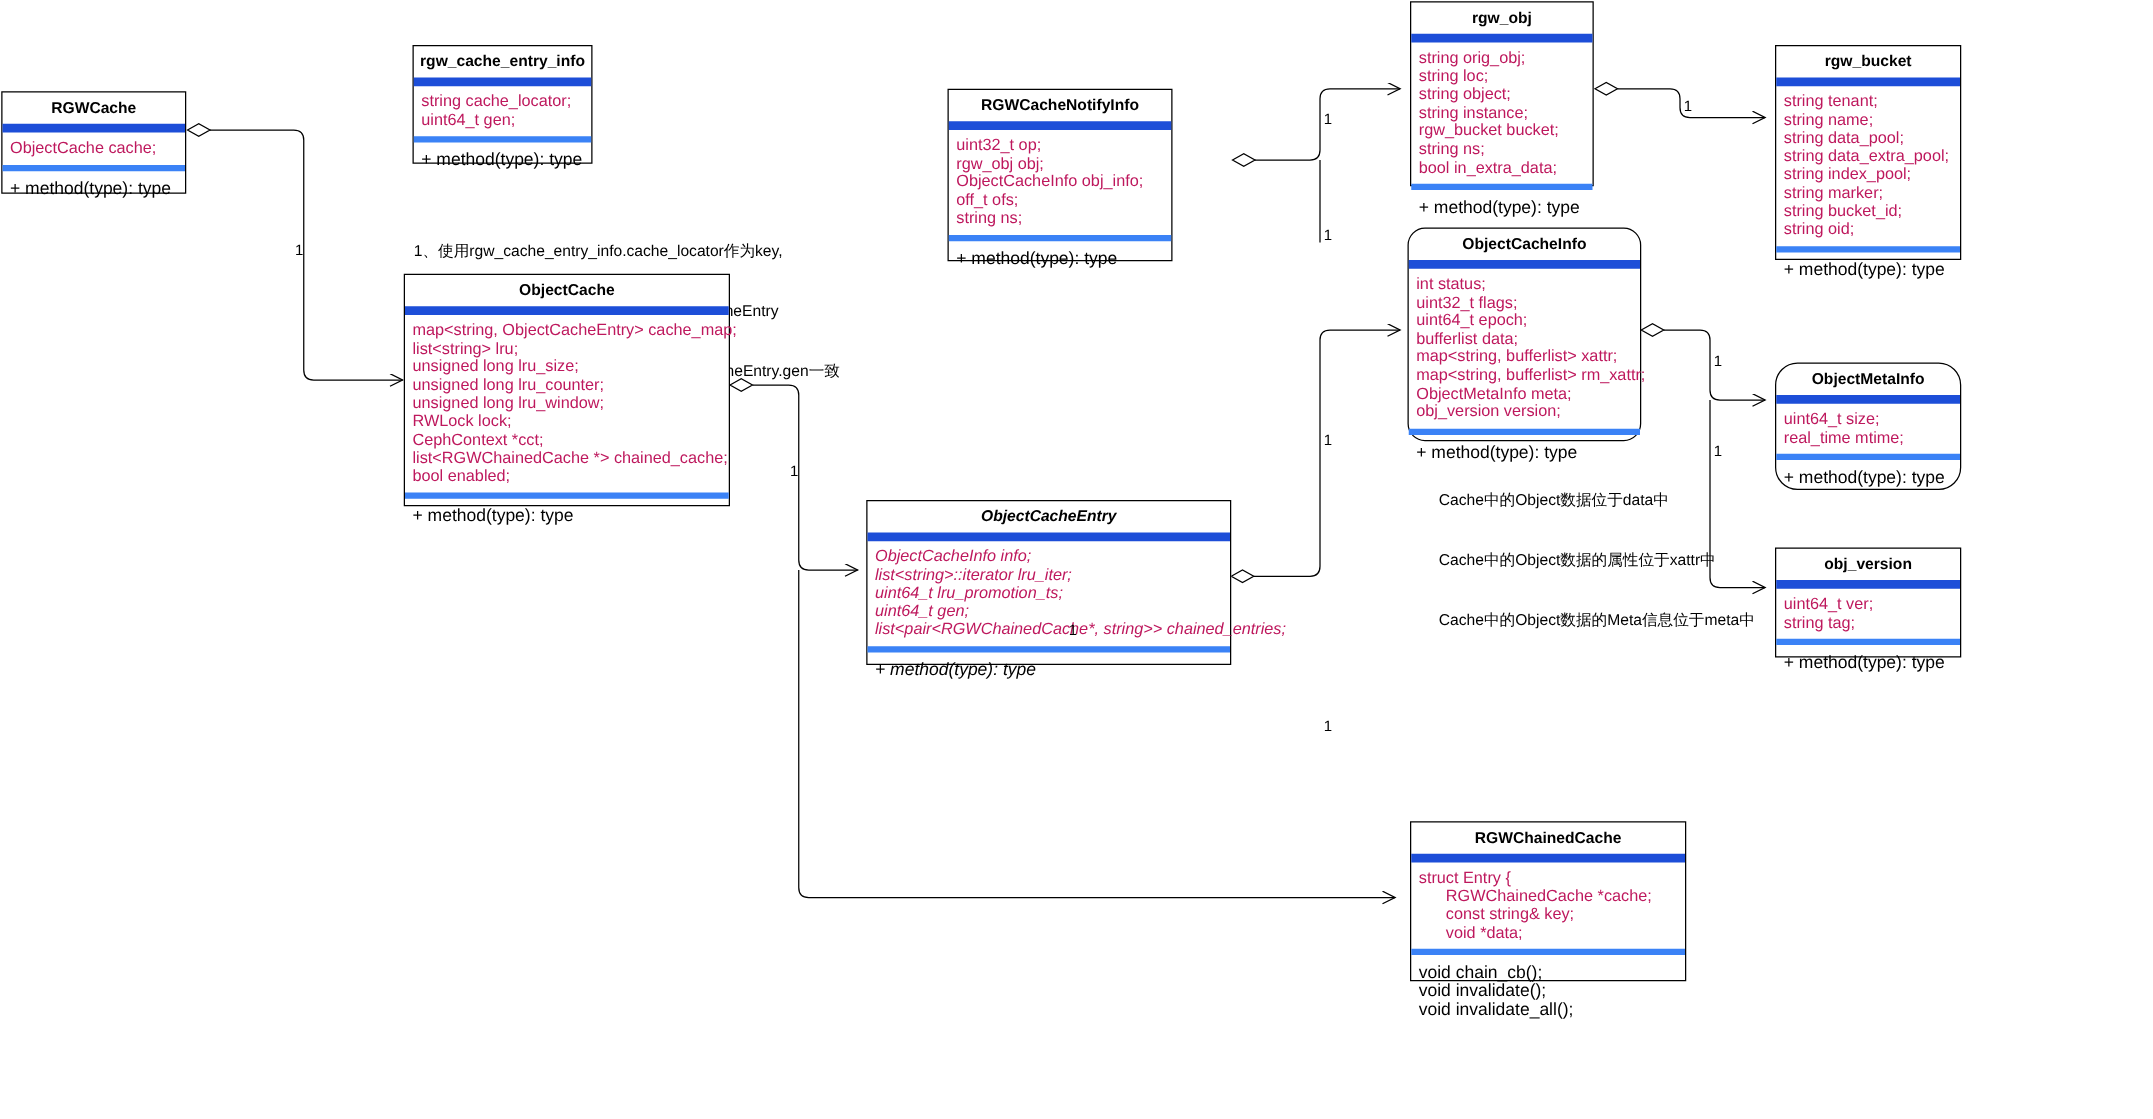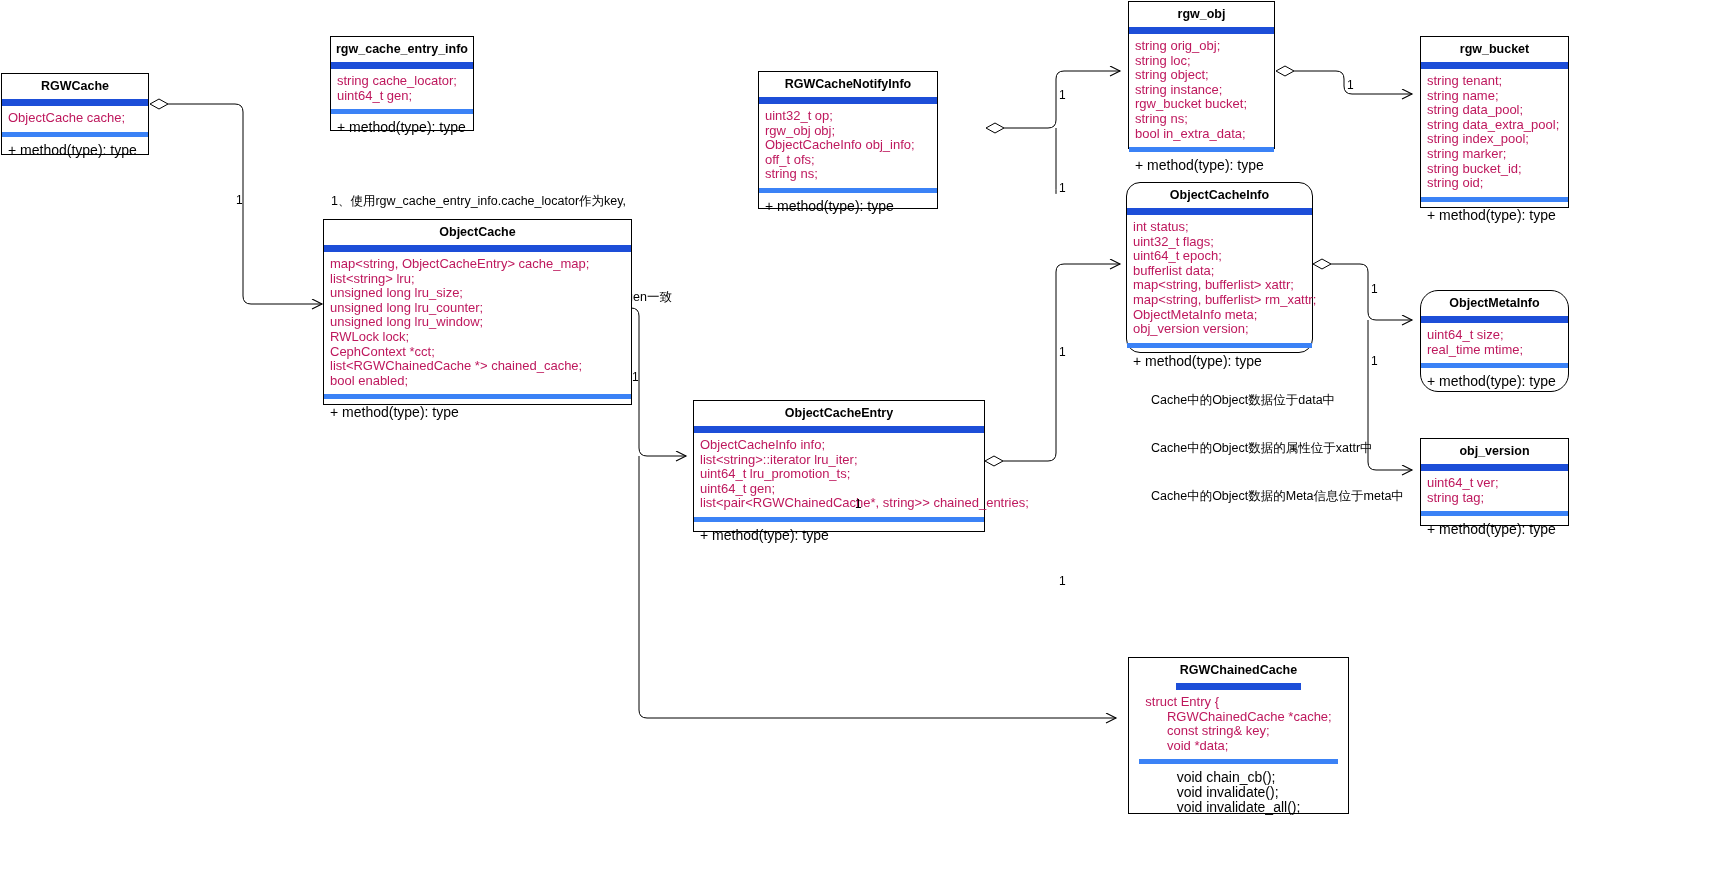--- a/index.html
+++ b/index.html
@@ -150,39 +150,39 @@
       <div class="method-line">+ method(type): type</div>
     </div>
   </div>
 
   <div class="note" style="left:331px; top:161px; width:380px;">
     <div>1、使用rgw_cache_entry_info.cache_locator作为key,</div>
     <div>在ObjectCache.cache_map中查找ObjectCacheEntry</div>
     <div>2、rgw_cache_entry_info.gen值与ObjectCacheEntry.gen一致</div>
   </div>
 
-  <div class="uml-class" style="left:323px; top:219px; width:309px; height:186px;">
+  <div class="uml-class" style="left:323px; top:219px; width:261px; height:186px;">
     <div class="uml-title">ObjectCache</div>
     <div class="uml-attrs">
       <div class="attr-line">map&lt;string, ObjectCacheEntry&gt; cache_map;</div>
       <div class="attr-line">list&lt;string&gt; lru;</div>
       <div class="attr-line">unsigned long lru_size;</div>
       <div class="attr-line">unsigned long lru_counter;</div>
       <div class="attr-line">unsigned long lru_window;</div>
       <div class="attr-line">RWLock lock;</div>
       <div class="attr-line">CephContext *cct;</div>
       <div class="attr-line">list&lt;RGWChainedCache *&gt; chained_cache;</div>
       <div class="attr-line">bool enabled;</div>
     </div>
     <div class="uml-methods">
       <div class="method-line">+ method(type): type</div>
     </div>
   </div>
 
-  <div class="uml-class" style="left:693px; top:400px; width:292px; height:132px;">
+  <div class="uml-class" style="left:693px; top:400px; width:292px; height:132px;font-style:italic;">
     <div class="uml-title">ObjectCacheEntry</div>
     <div class="uml-attrs">
       <div class="attr-line">ObjectCacheInfo info;</div>
       <div class="attr-line">list&lt;string&gt;::iterator lru_iter;</div>
       <div class="attr-line">uint64_t lru_promotion_ts;</div>
       <div class="attr-line">uint64_t gen;</div>
       <div class="attr-line">list&lt;pair&lt;RGWChainedCache*, string&gt;&gt; chained_entries;</div>
     </div>
     <div class="uml-methods">
       <div class="method-line">+ method(type): type</div>
@@ -274,21 +274,21 @@
     <div class="uml-title">obj_version</div>
     <div class="uml-attrs">
       <div class="attr-line">uint64_t ver;</div>
       <div class="attr-line">string tag;</div>
     </div>
     <div class="uml-methods">
       <div class="method-line">+ method(type): type</div>
     </div>
   </div>
 
-  <div class="uml-class" style="left:1128px; top:657px; width:221px; height:157px;align-items:center;">
+  <div class="uml-class" style="left:1128px; top:657px; width:221px; height:128px;">
     <div class="uml-title">RGWChainedCache</div>
     <div class="uml-attrs">
       <div class="attr-line">struct Entry {</div>
       <div class="attr-line">      RGWChainedCache *cache;</div>
       <div class="attr-line">      const string&amp; key;</div>
       <div class="attr-line">      void *data;</div>
     </div>
     <div class="uml-methods">
       <div class="method-line">void chain_cb();</div>
       <div class="method-line">void invalidate();</div>

